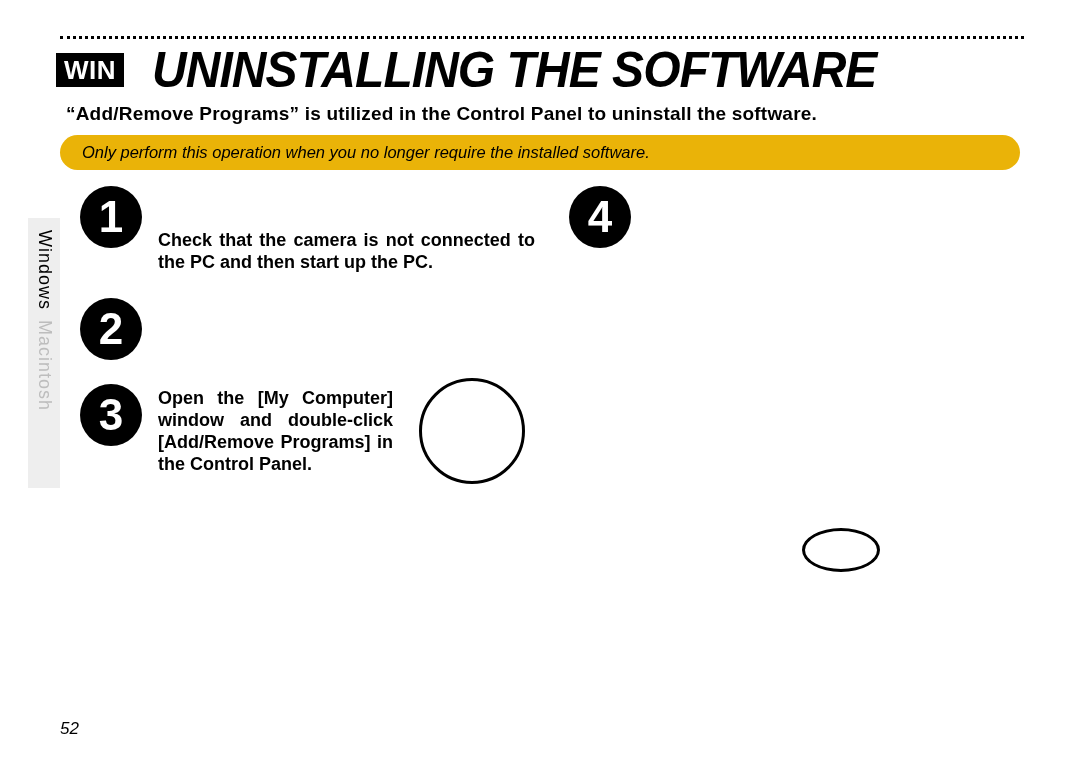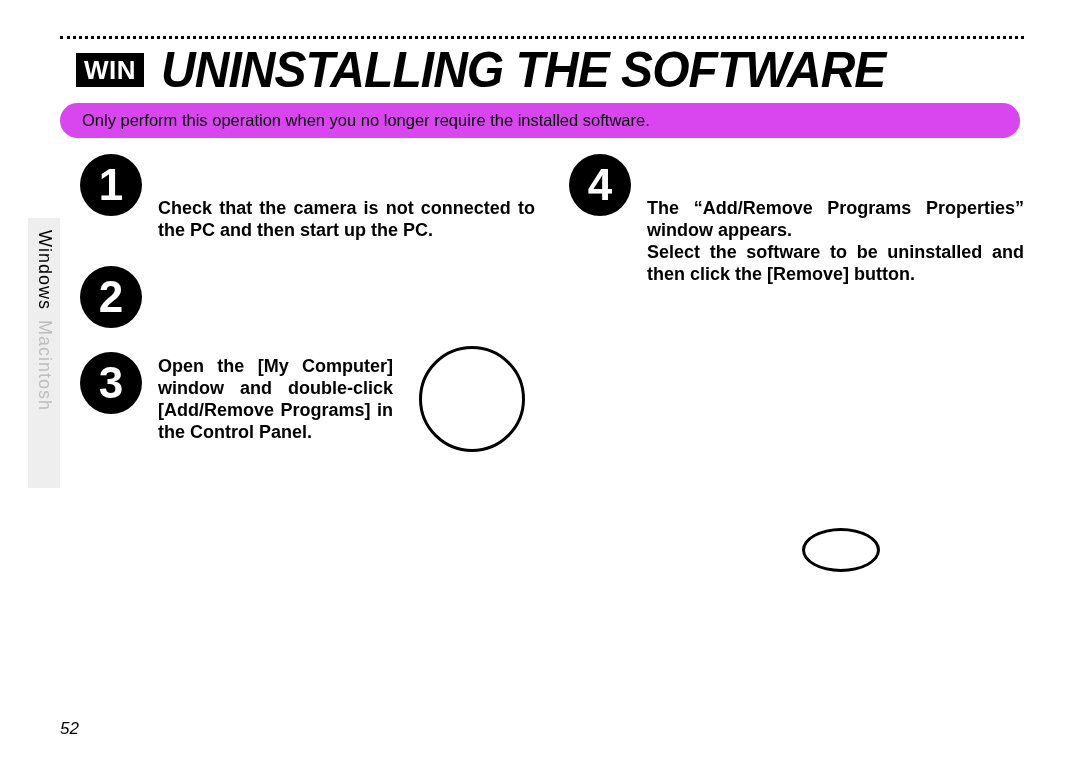--- a/index.html
+++ b/index.html
@@ -13,23 +13,22 @@
   .dotted-top {
     border-top: 3px dotted #000;
     height: 0;
     margin-left: 4px;
     margin-right: 0;
     margin-bottom: 6px;
   }
   .heading-row {
     display: flex;
     align-items: center;
-    gap: 17px;
+    gap: 28px;
     margin-bottom: 8px;
-    margin-left: 20px;
   }
   .win-badge {
     background: #000;
     color: #fff;
     font-weight: 900;
     font-size: 26px;
     padding: 4px 8px;
     line-height: 1;
     letter-spacing: 0.5px;
   }
@@ -43,25 +42,26 @@
     transform: scaleX(0.96);
     transform-origin: left center;
   }
   .subtitle {
     font-weight: bold;
     font-size: 19px;
     margin: 4px 0 10px 10px;
     letter-spacing: 0.2px;
   }
   .note-bar {
-    background: #d946ef;
+    background: #eab308;
     border-radius: 18px;
     padding: 8px 22px;
     margin: 0 4px 16px 4px;
     font-size: 16.5px;
+    font-style: italic;
   }
   .content {
     position: relative;
     display: flex;
     gap: 34px;
     padding-left: 24px;
   }
   .column {
     flex: 1;
     min-width: 0;
@@ -169,20 +169,21 @@
     <span class="vword mac">Macintosh</span>
   </div>
 
   <div class="dotted-top"></div>
 
   <div class="heading-row">
     <span class="win-badge">WIN</span>
     <span class="main-title">UNINSTALLING THE SOFTWARE</span>
   </div>
 
+  <div class="subtitle">“Add/Remove Programs” is utilized in the Control Panel to uninstall the software.</div>
 
   <div class="note-bar">
     <span>Only perform this operation when you no longer require the installed software.</span>
   </div>
 
   <div class="content">
 
     <div class="column">
 
       <div class="step">
@@ -201,22 +202,20 @@
           <div class="circle-icon"></div>
         </div>
       </div>
 
     </div>
 
     <div class="column">
 
       <div class="step">
         <div class="step-num">4</div>
-        <div class="step-text justify" style="white-space:pre-line;">The “Add/Remove Programs Properties” window appears.
-Select the software to be uninstalled and then click the [Remove] button.</div>
       </div>
 
     </div>
 
   </div>
 
   <div class="ellipse-icon"></div>
 
   <div class="page-num">52</div>
 

